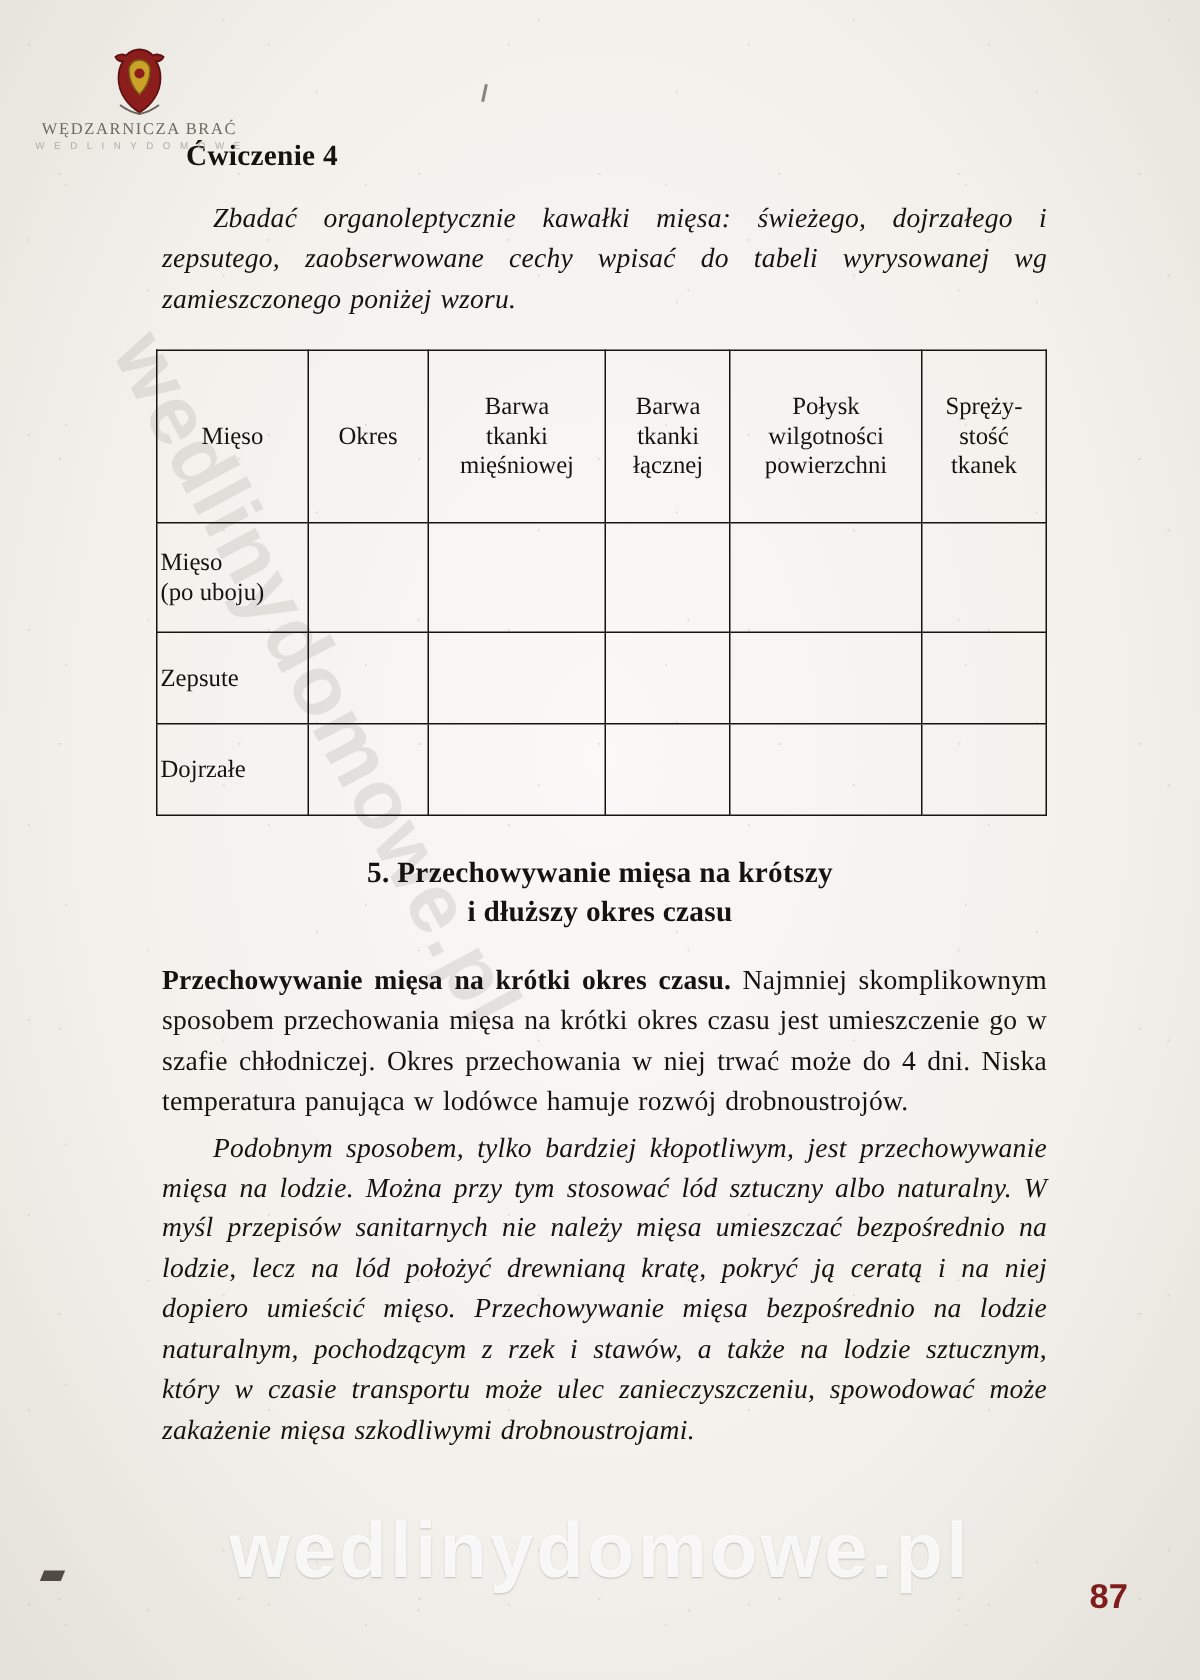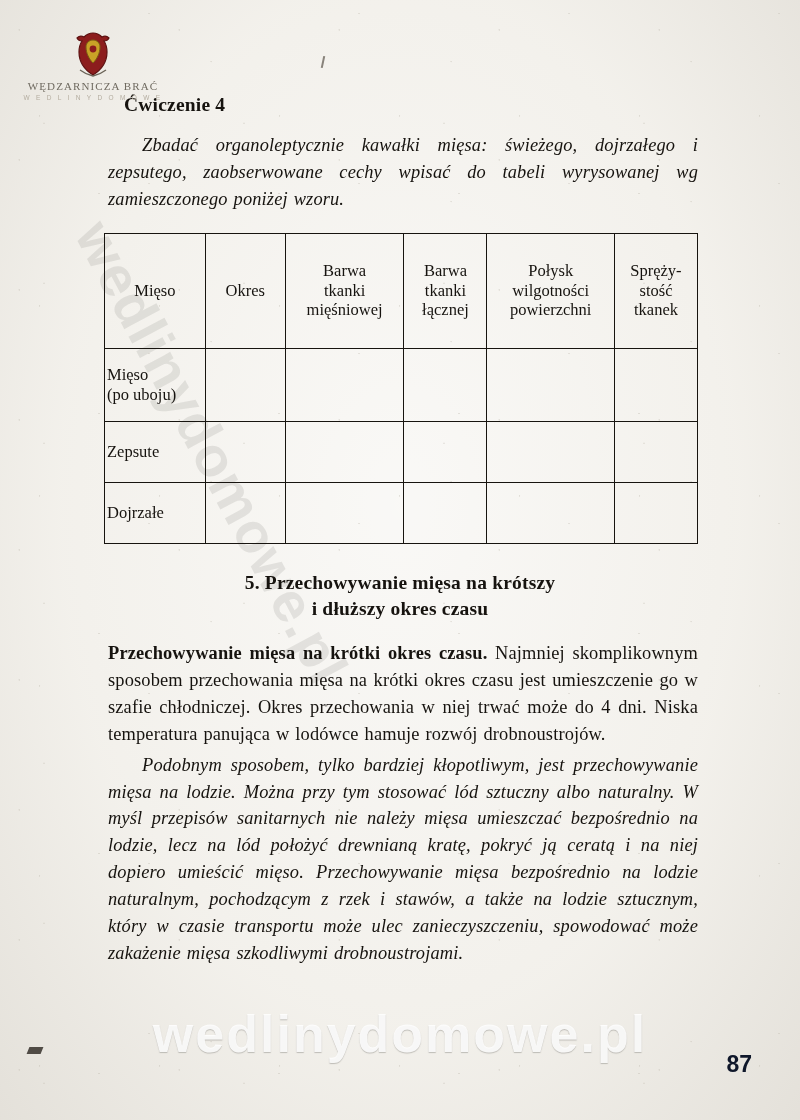--- a/index.html
+++ b/index.html
@@ -184,21 +184,21 @@
 
   
   .page-number {
     position: absolute;
     right: 48px;
     bottom: 58px;
     z-index: 5;
     font-family: "Liberation Sans", sans-serif;
     font-weight: bold;
     font-size: 23px;
-    color: #0f172a;
+    color: #7f1d1d;
   }
   .corner-mark {
     position: absolute;
     left: 28px;
     bottom: 82px;
     z-index: 5;
     width: 14px;
     height: 7px;
     background: #35302a;
     transform: skewX(-22deg);

